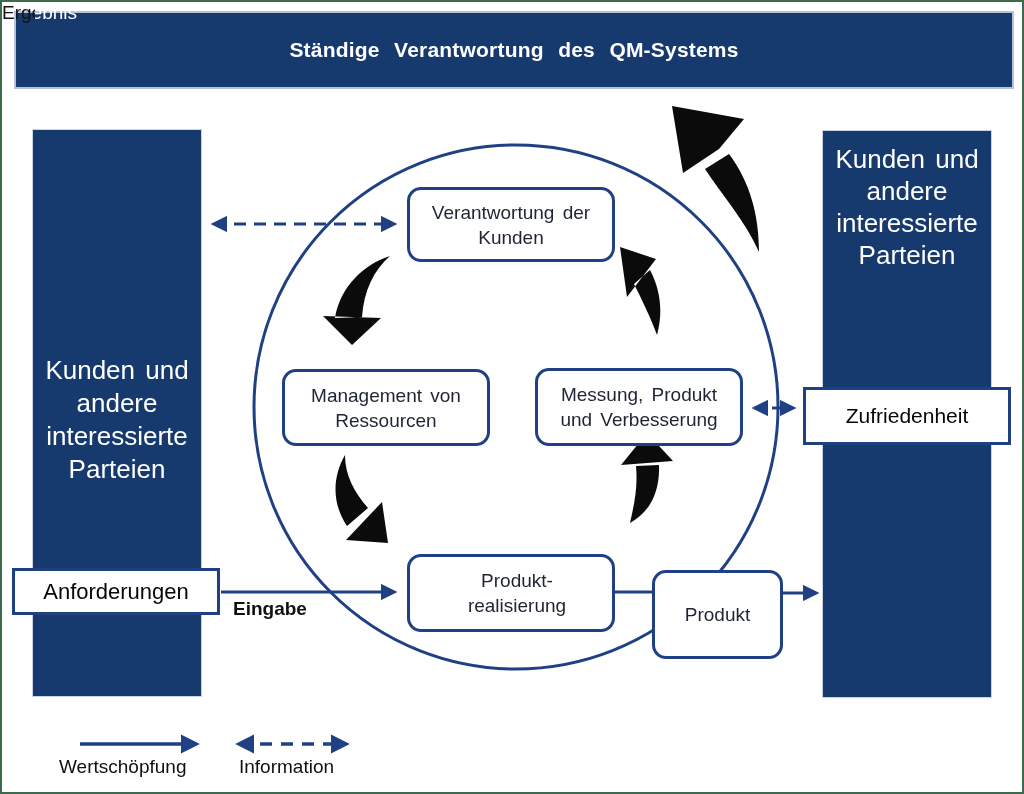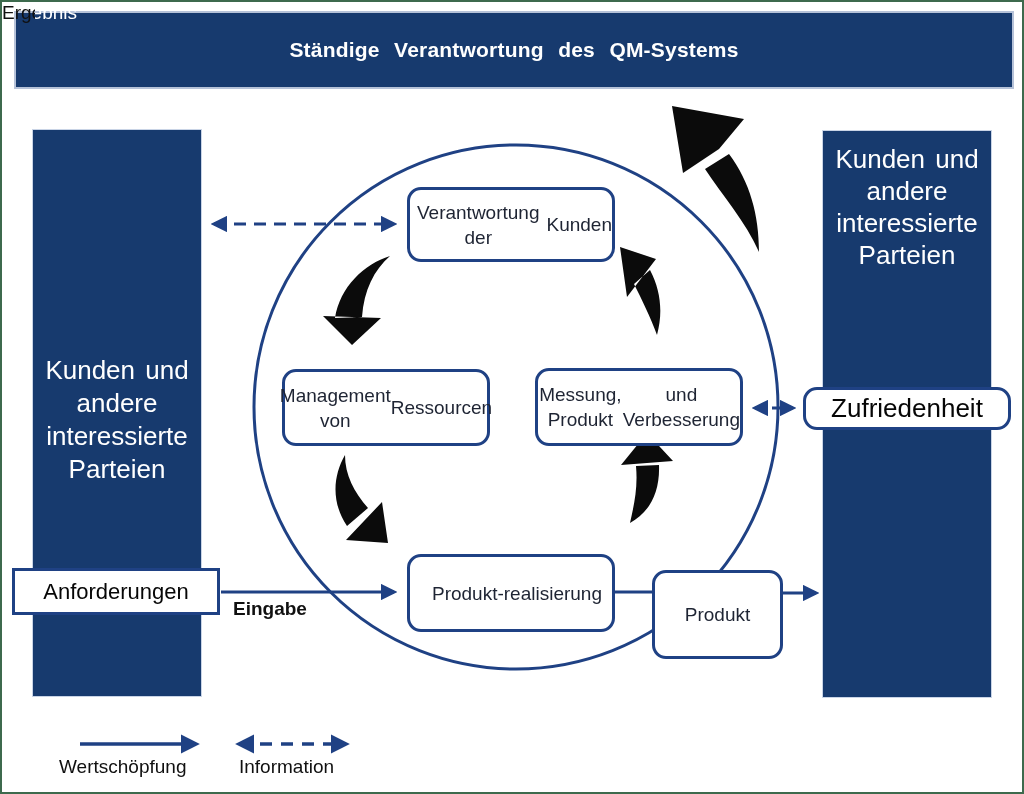--- a/index.html
+++ b/index.html
@@ -30,35 +30,35 @@
   .panel-right{left:820px;top:128px;width:170px;height:568px;}
   .panel-text{position:absolute;left:0;width:100%;text-align:center;
     font-size:26px;line-height:33px;word-spacing:3px;}
   .panel-left .panel-text{top:225px;}
   .panel-right .panel-text{top:13px;line-height:32px;}
   
   .overlay{position:absolute;left:0;top:0;width:1024px;height:794px;z-index:2;}
   
   .pbox{
     position:absolute;background:#ffffff;border:3px solid #1f4184;border-radius:14px;
-    box-sizing:border-box;display:flex;flex-direction:row;align-items:center;justify-content:center;
+    box-sizing:border-box;display:flex;flex-direction:column;align-items:center;justify-content:center;
     color:#1e2433;font-size:19px;line-height:25px;text-align:center;word-spacing:3px;z-index:3;
   }
   .pbox-verantwortung{left:405px;top:185px;width:208px;height:75px;}
   .pbox-management{left:280px;top:367px;width:208px;height:77px;}
   .pbox-messung{left:533px;top:366px;width:208px;height:78px;}
   .pbox-produktrealisierung{left:405px;top:552px;width:208px;height:78px;padding-left:12px;}
   .pbox-produkt{left:650px;top:568px;width:131px;height:89px;}
   
   .iobox{
     position:absolute;background:#ffffff;border:3px solid #1f4184;box-sizing:border-box;
     display:flex;align-items:center;justify-content:center;color:#060606;z-index:4;
   }
   .iobox-anforderungen{left:10px;top:566px;width:208px;height:47px;font-size:22px;}
-  .iobox-zufriedenheit{left:801px;top:385px;width:208px;height:43px;font-size:26px;border-radius:14px;}
+  .iobox-zufriedenheit{left:801px;top:385px;width:208px;height:58px;font-size:21px;}
   
   .small-label{position:absolute;color:#101010;font-size:19px;z-index:4;white-space:nowrap;}
   .lbl-eingabe{left:231px;top:596px;font-weight:bold;}
   .lbl-wertschoepfung{left:57px;top:754px;}
   .lbl-information{left:237px;top:754px;}
   .lbl-ergebnis{left:789px;top:602px;width:110px;}
   .lbl-ergebnis .layer{position:absolute;left:0;top:0;white-space:nowrap;font-size:19px;}
   .lbl-ergebnis .layer.dark{color:#101010;clip-path:inset(0 calc(100% - 33px) 0 0);}
   .lbl-ergebnis .layer.light{color:#ffffff;clip-path:inset(0 0 0 33px);}
 </style>

